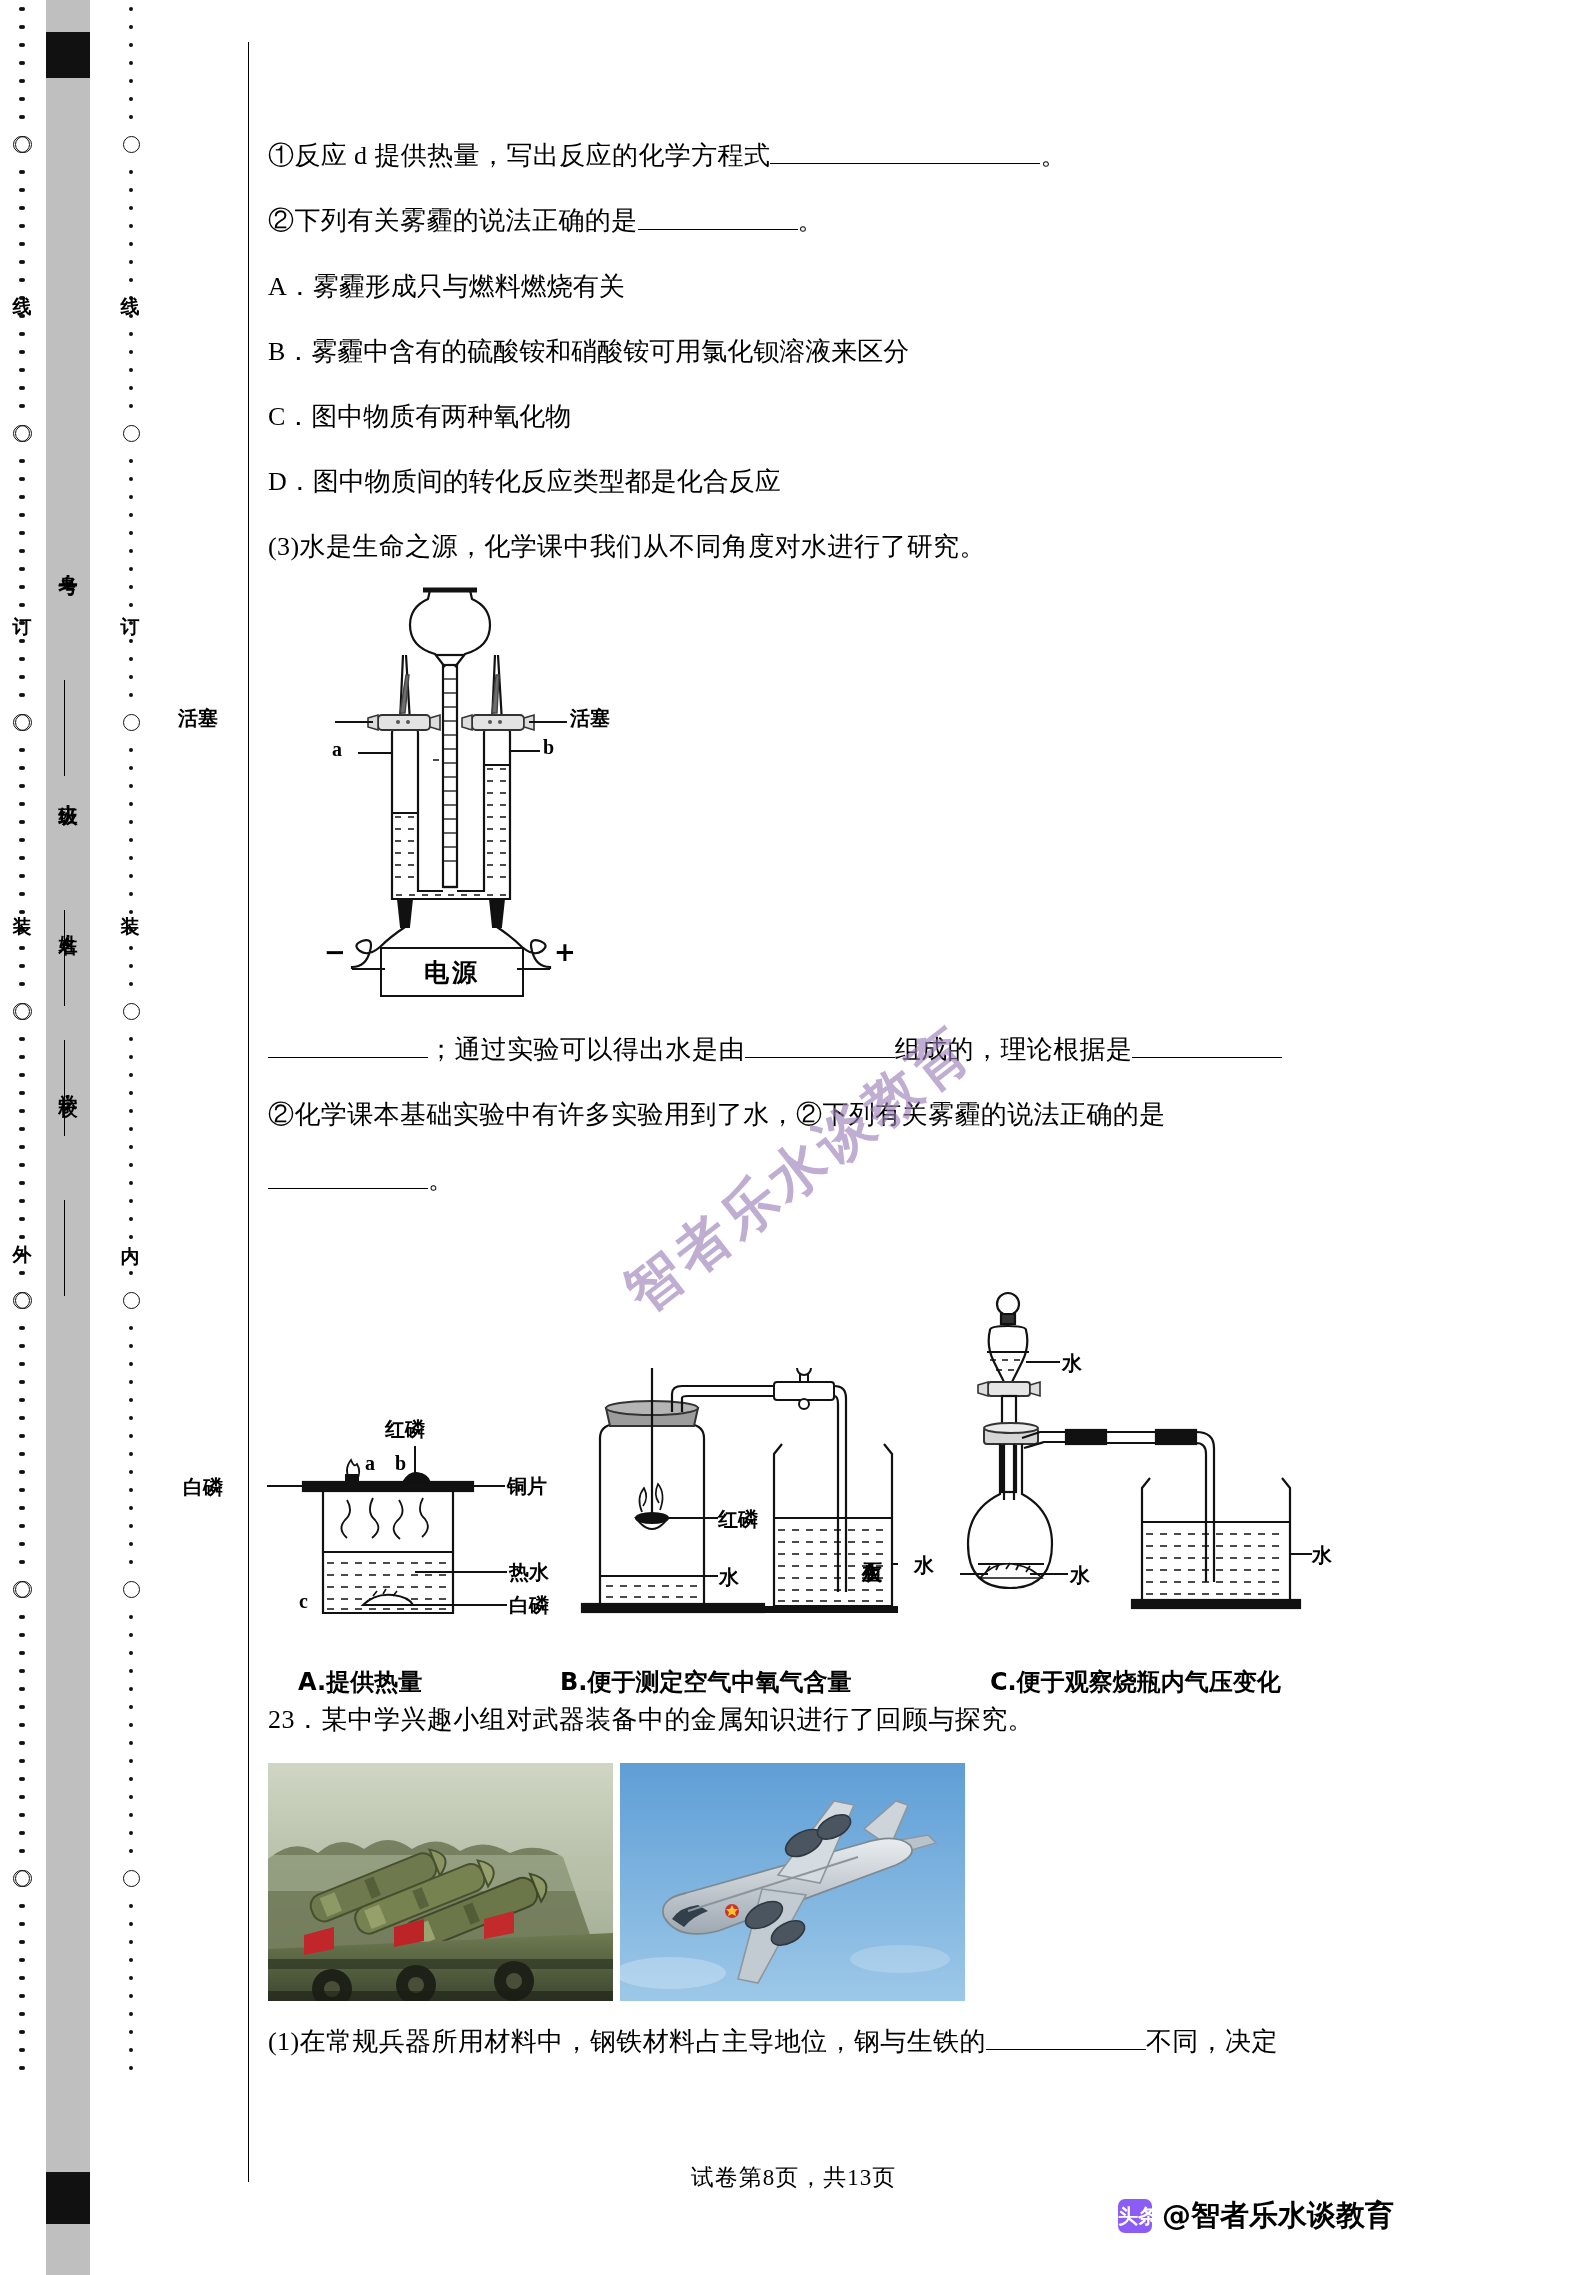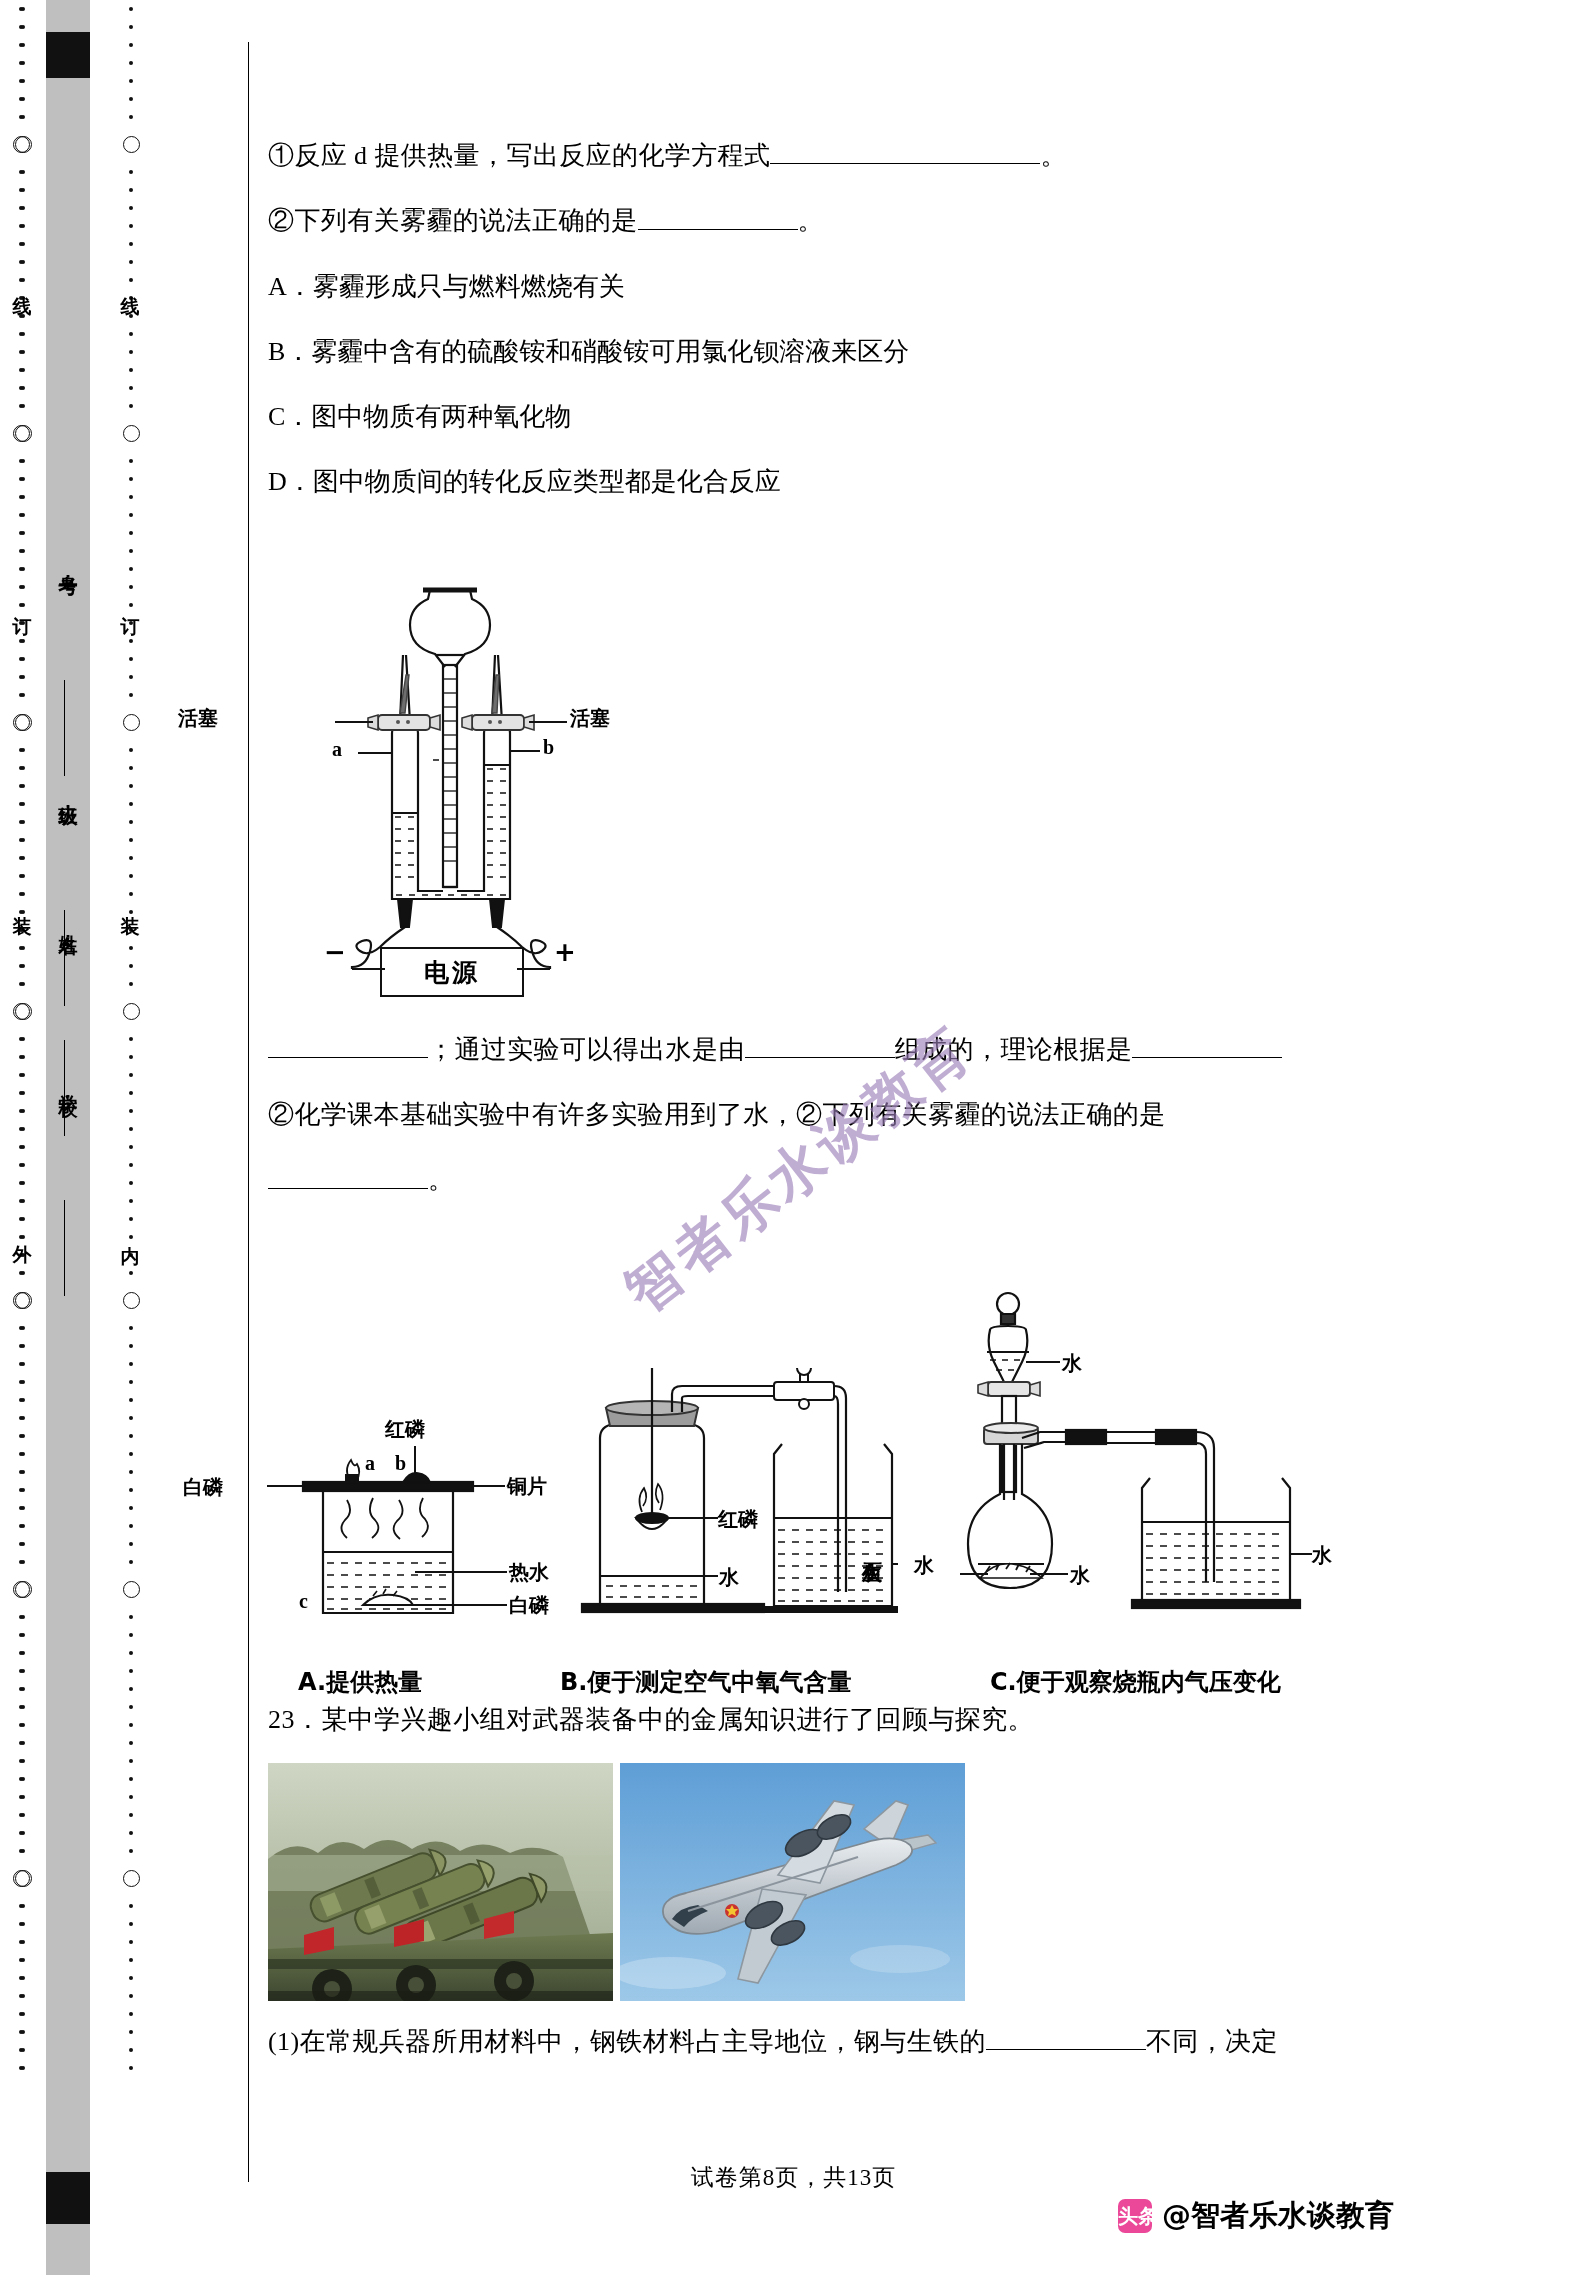--- a/index.html
+++ b/index.html
@@ -82,21 +82,21 @@
     position:absolute;left:0;right:0;text-align:center;
     font-size:23px;letter-spacing:1px;
   }
   .brand{
     position:absolute;display:flex;align-items:center;gap:10px;
     font-family:"DejaVu Sans","Liberation Sans",sans-serif;
     font-weight:700;font-size:29px;white-space:nowrap;
   }
   .brand-badge{
     display:inline-block;width:34px;height:34px;border-radius:7px;
-    background:#ec4899;color:#fff;font-size:20px;line-height:34px;
+    background:#8b5cf6;color:#fff;font-size:20px;line-height:34px;
     text-align:center;font-weight:700;
   }
 </style>
 </head>
 <body>
 
 <div class="page">
 
   <div>
 
@@ -502,20 +502,21 @@
     <p class="opt">
       <span class="lt">B．</span><span>雾霾中含有的硫酸铵和硝酸铵可用氯化钡溶液来区分</span>
     </p>
     <p class="opt">
       <span class="lt">C．</span><span>图中物质有两种氧化物</span>
     </p>
     <p class="opt">
       <span class="lt">D．</span><span>图中物质间的转化反应类型都是化合反应</span>
     </p>
 
+    <p class="para">(3)水是生命之源，化学课中我们从不同角度对水进行了研究。</p>
   </div>
 
   <div class="fig" style="left:240px;top:555px;width:420px;height:420px;">
     <svg width="420" height="420" viewBox="0 0 420 420">
       <g fill="none" stroke="#111" stroke-width="2.2">
 
         <line x1="183" y1="35" x2="237" y2="35" stroke-width="5"></line>
         <path d="M190,35 L188,44 Q170,52 170,70 Q170,92 195,99 L205,112"></path>
         <path d="M230,35 L232,44 Q250,52 250,70 Q250,92 225,99 L215,112"></path>
         <path d="M196,100 L224,100"></path>

